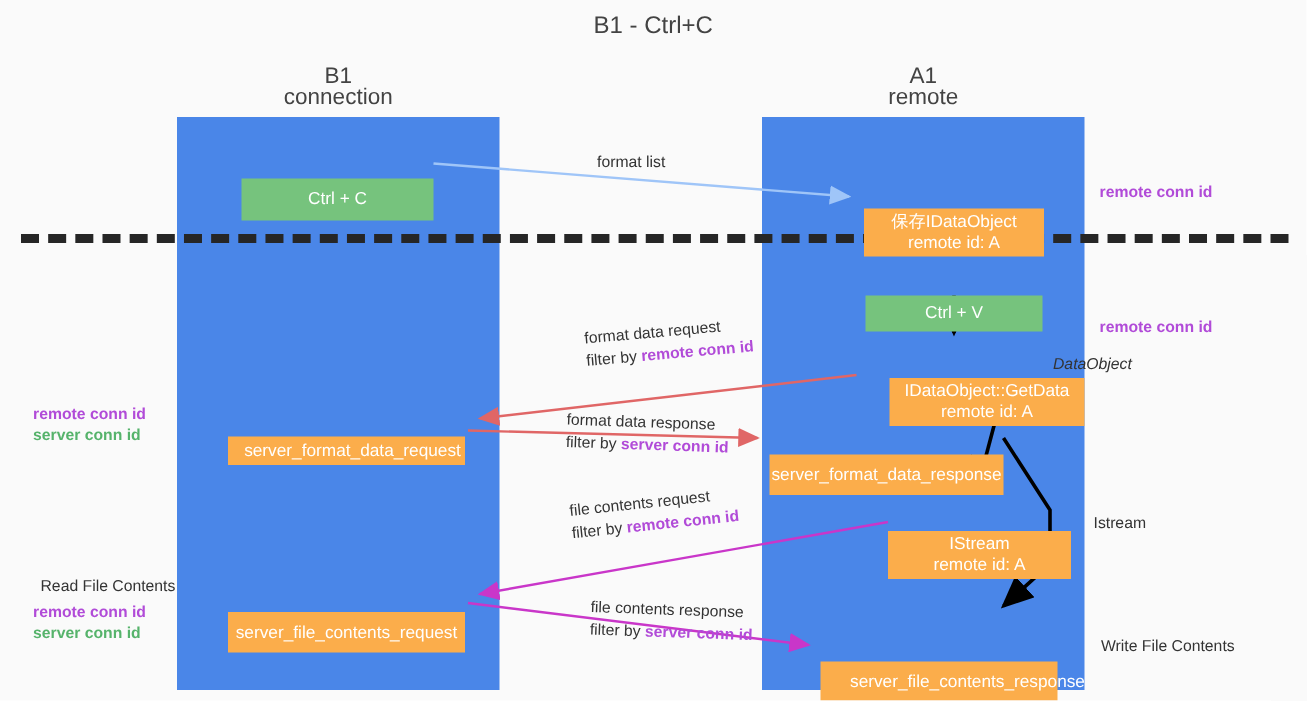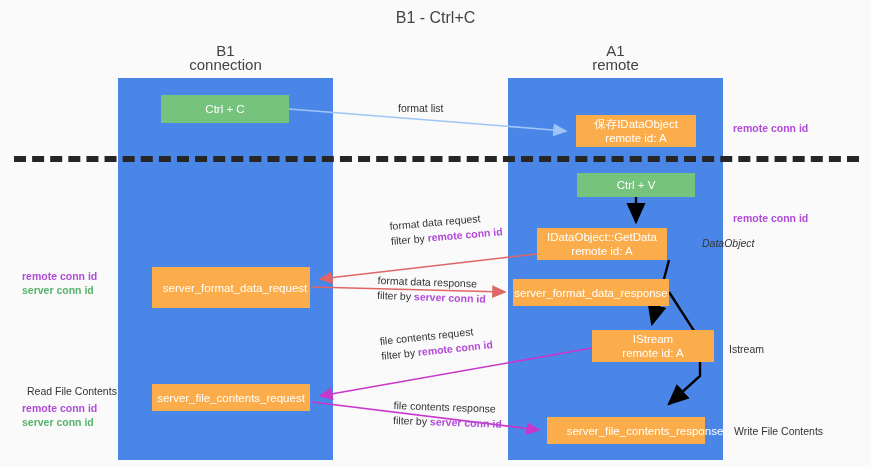--- a/index.html
+++ b/index.html
@@ -65,30 +65,31 @@
     box-sizing: border-box;
     display: flex;
     flex-direction: column;
     align-items: center;
     justify-content: center;
     color: #ffffff;
     font-size: 11.5px;
     line-height: 14px;
     text-align: center;
     padding: 2px 4px;
+    margin-top: 24px;
   }
   .node.green  { background: #76c37d; }
   .node.orange { background: #fbad4b; }
   .node .n-line2 { display: block; }
 
   #node-ctrlc   { left: 161px; top: 95px;  width: 128px; height: 28px; }
   #node-dataobj { left: 576px; top: 115px; width: 120px; height: 32px; }
   #node-ctrlv   { left: 577px; top: 173px; width: 118px; height: 24px; }
-  #node-getdata { left: 537px; top: 228px; width: 130px; height: 32px; }
-  #node-sfdreq  { left: 152px; top: 267px; width: 158px; height: 41px; padding-left: 12px; }
+  #node-getdata { left: 593px; top: 228px; width: 130px; height: 32px; }
+  #node-sfdreq  { left: 152px; top: 267px; width: 158px; height: 19px; padding-left: 12px; }
   #node-sfdresp { left: 513px; top: 279px; width: 156px; height: 27px; }
   #node-istream { left: 592px; top: 330px; width: 122px; height: 32px; }
   #node-sfcreq  { left: 152px; top: 384px; width: 158px; height: 27px; }
   #node-sfcresp { left: 547px; top: 417px; width: 158px; height: 27px; padding-left: 42px; }
 
   
   .side-label {
     position: absolute;
     font-size: 10.5px;
     line-height: 14px;

